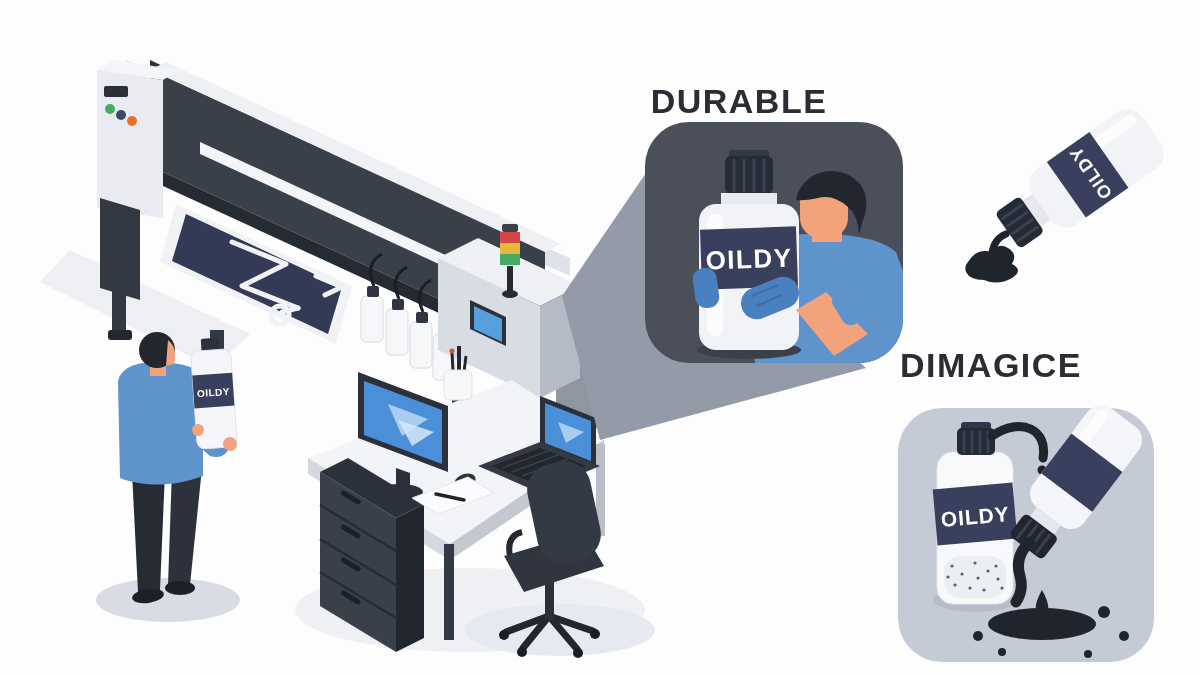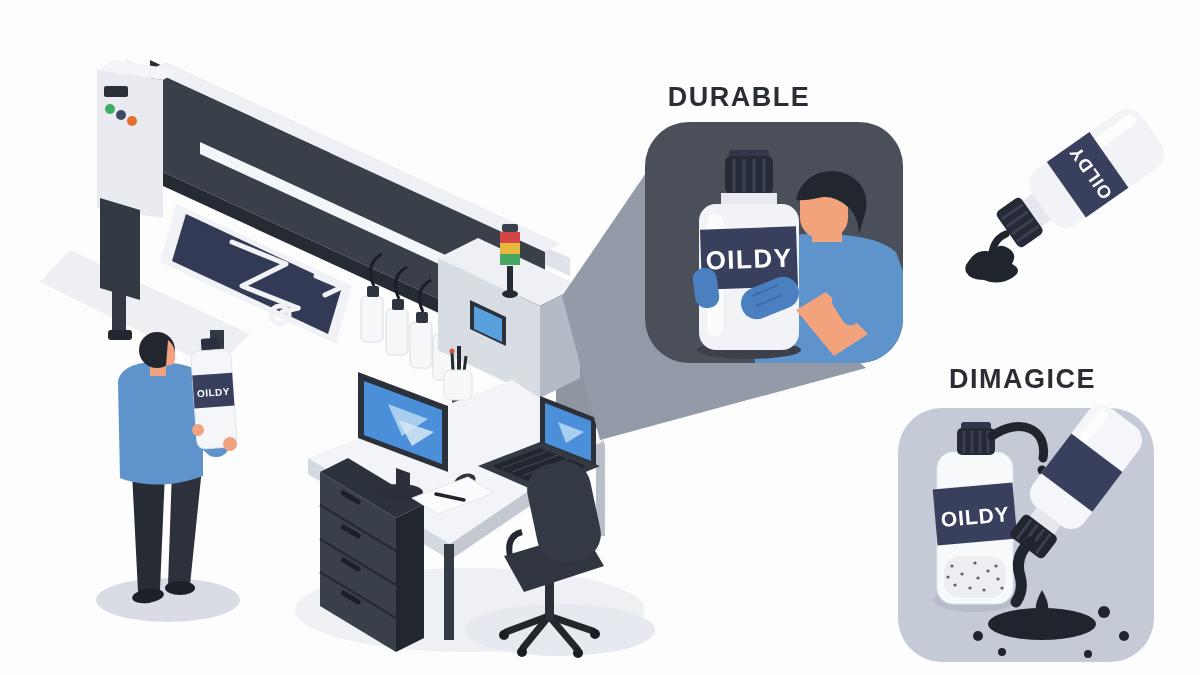--- a/index.html
+++ b/index.html
@@ -1,22 +1,22 @@
 <!DOCTYPE html>
 <html><head>
 <meta charset="utf-8">
 <style>
   html,body{margin:0;padding:0;background:#ffffff;}
   .canvas{position:relative;width:1200px;height:675px;background:#fdfdfe;overflow:hidden;
           font-family:"Liberation Sans",sans-serif;}
   .canvas svg{position:absolute;left:0;top:0;}
-  .fig-title{position:absolute;width:210px;text-align:center;font-size:27px;font-weight:700;
+  .fig-title{position:absolute;width:210px;text-align:center;font-size:34px;font-weight:700;
              color:#2a2d33;letter-spacing:1.5px;}
   #durable-title{left:634px;top:82px;}
-  #damage-title{left:886px;top:364px;text-align:right;}
+  #damage-title{left:886px;top:346px;}
   svg text{font-family:"Liberation Sans",sans-serif;font-weight:bold;fill:#ffffff;}
 </style>
 </head>
 <body>
 
 <div class="canvas">
 
 <svg width="1200" height="675" viewBox="0 0 1200 675">
 
   <g>

